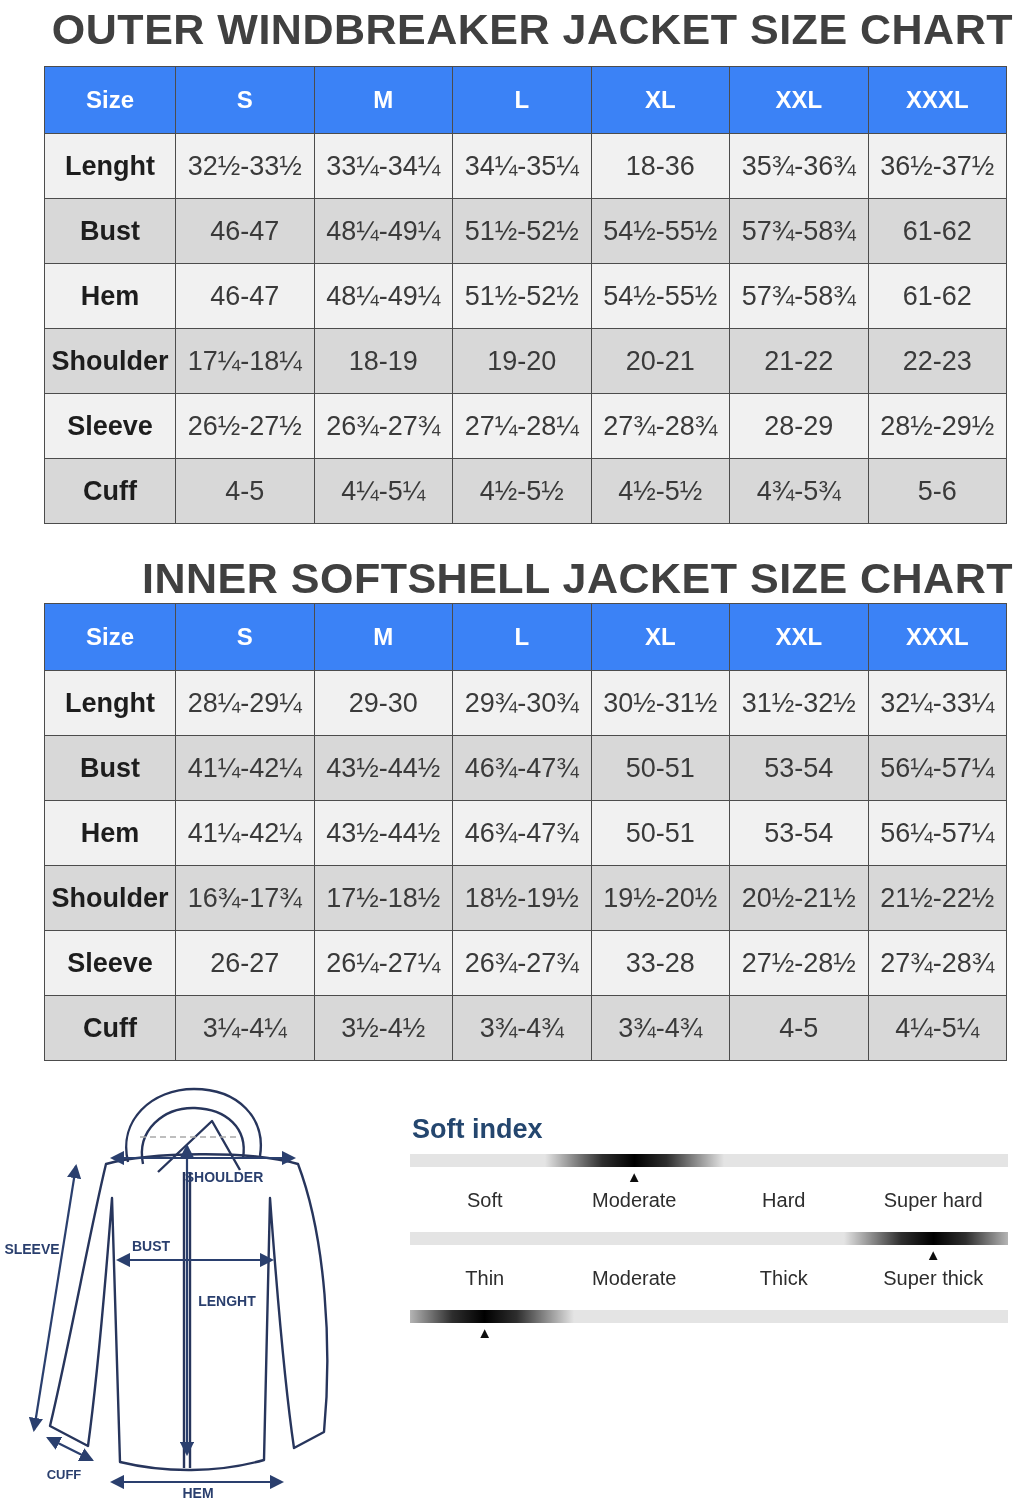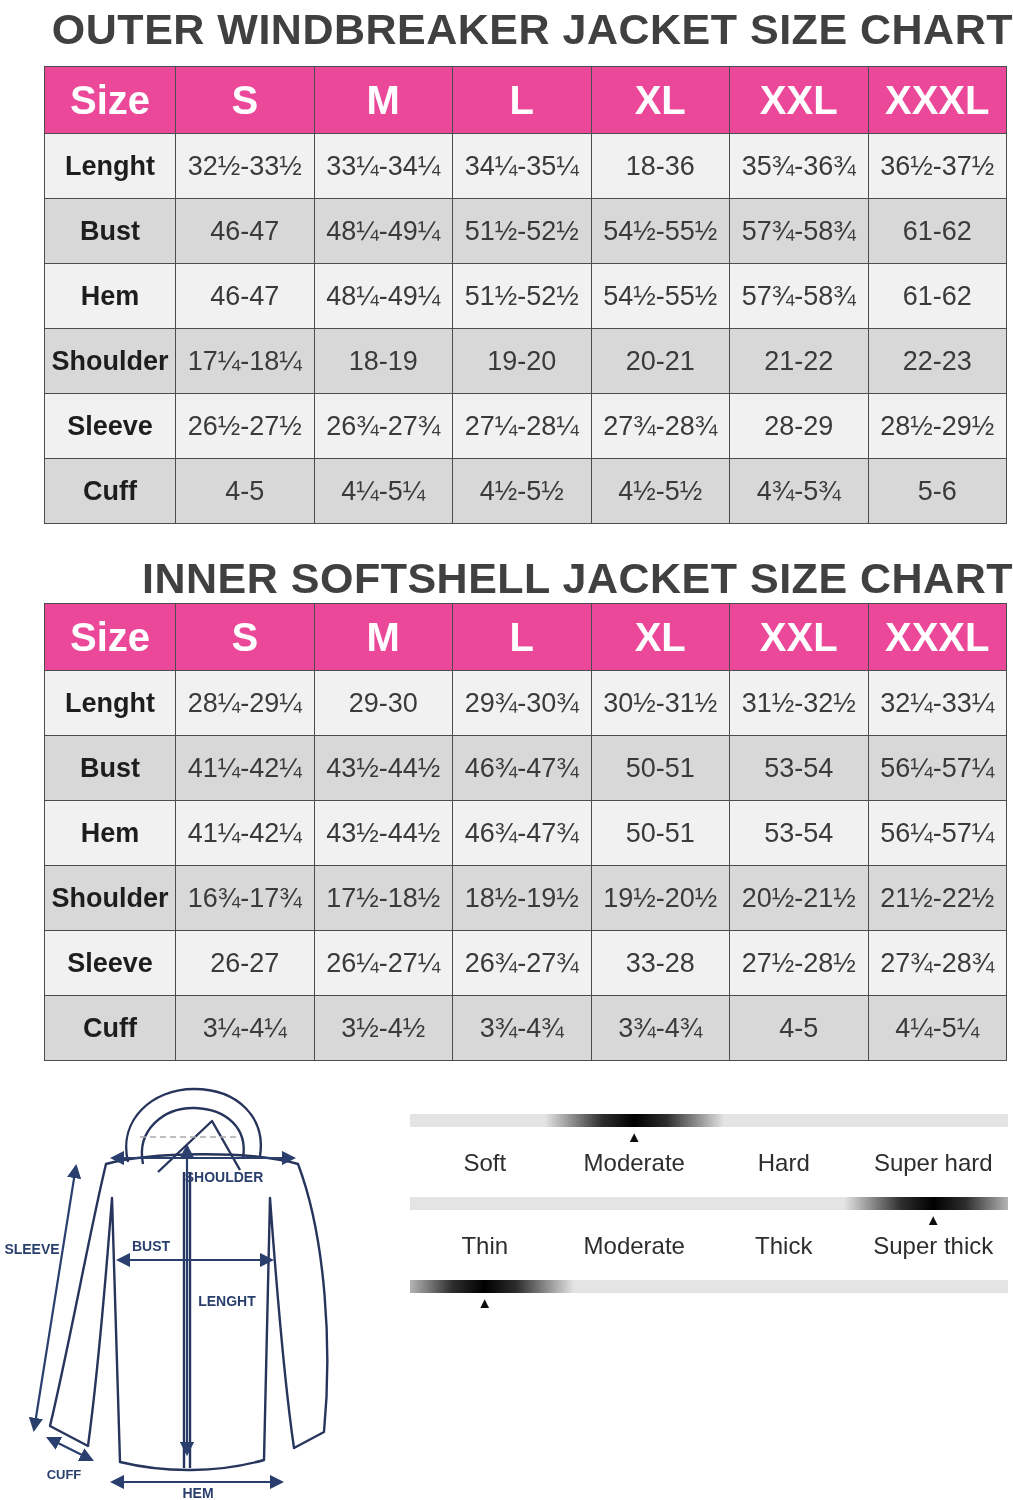--- a/index.html
+++ b/index.html
@@ -19,22 +19,22 @@
   table.size-table {
     border-collapse:collapse; table-layout:fixed;
     margin-left:44px; width:963px;
   }
   table.size-table th, table.size-table td {
     border:1.5px solid #4c4c4c; text-align:center; vertical-align:middle;
     overflow:hidden; white-space:nowrap;
   }
   table.size-table col.c-size { width:131px; }
   table.size-table thead th {
-    background:#ec4899; color:#ffffff; height:64px;
-    font-size:40px; font-weight:700;
+    background:#3b82f6; color:#ffffff; height:64px;
+    font-size:24px; font-weight:700;
   }
   table.size-table tbody th {
     font-size:27px; font-weight:700; color:#1d1d1d; height:62px;
   }
   table.size-table tbody td { font-size:27px; color:#3a3a3a; }
   table.size-table tr.light th, table.size-table tr.light td { background:#f1f1f1; }
   table.size-table tr.dark  th, table.size-table tr.dark  td { background:#d8d8d8; }
 
   .bottom-section { position:absolute; left:0; top:1080px; width:1013px; height:420px; }
   .jacket-svg { position:absolute; left:0; top:0; }
@@ -48,21 +48,21 @@
   .blob {
     position:absolute; top:0; height:13px; width:30%;
     background:linear-gradient(90deg, rgba(0,0,0,0) 0%, rgba(0,0,0,0.8) 32%, #000 50%, rgba(0,0,0,0.8) 68%, rgba(0,0,0,0) 100%);
   }
   .marker-row { position:relative; height:22px; }
   .marker {
     position:absolute; top:2px; transform:translateX(-50%);
     font-size:15px; color:#0d0d0d; line-height:1;
   }
   .labels { display:flex; }
-  .labels span { flex:1; text-align:center; font-size:24px; color:#2d2d2d; }
+  .labels span { flex:1; text-align:center; font-size:20px; color:#2d2d2d; }
 </style>
 </head>
 <body>
 
 <h1 class="chart-title" id="title-outer">OUTER WINDBREAKER JACKET SIZE CHART</h1>
 
 <table class="size-table">
   <colgroup>
       <col class="c-size">
       <col>
@@ -258,20 +258,21 @@
       <text x="227" y="226">LENGHT</text>
       <text x="32" y="174">SLEEVE</text>
       <text x="64" y="399" font-size="13">CUFF</text>
       <text x="198" y="418">HEM</text>
     </g>
   </svg>
 
   <div class="index-panel">
 
     <div class="index-block">
+      <div class="index-title">Soft index</div>
       <div class="bar">
           <div class="blob" style="left: 22.5%;"></div>
         </div>
       <div class="marker-row">
           <span class="marker" style="left: 37.5%;">▲</span>
         </div>
       <div class="labels">
           <span>Soft</span>
           <span>Moderate</span>
           <span>Hard</span>

